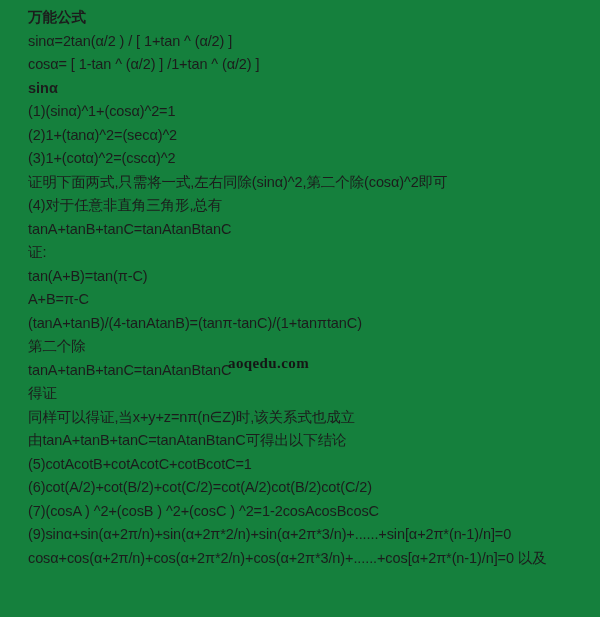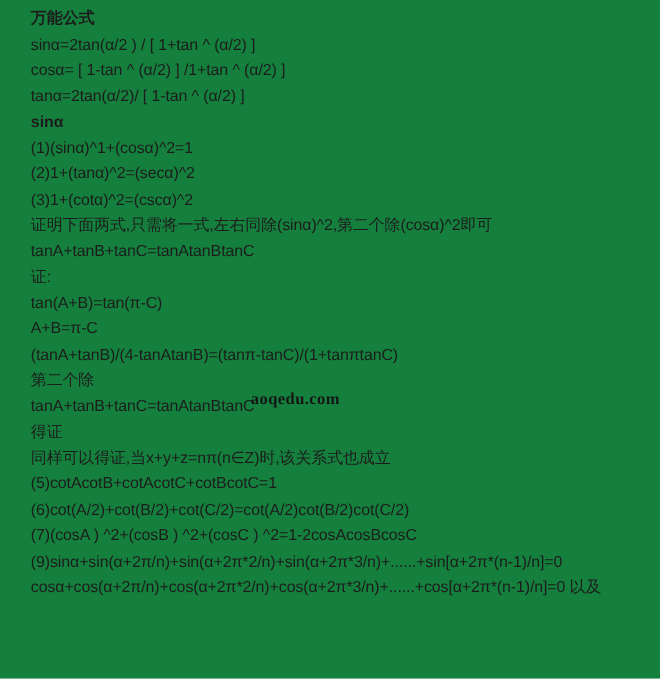--- a/index.html
+++ b/index.html
@@ -54,35 +54,36 @@
   }
 </style>
 </head>
 <body>
 
 <div id="doc">
   <div class="content">
       <div class="line heading">万能公式</div>
       <div class="line">sinα=2tan(α/2 ) / [ 1+tan ^ (α/2) ]</div>
       <div class="line">cosα= [ 1-tan ^ (α/2) ] /1+tan ^ (α/2) ]</div>
-      <div class="line">tanα=2tan(α/2)/ [ 1-tan ^ (α/2) ]</div>
       <div class="line heading">sinα</div>
       <div class="line">(1)(sinα)^1+(cosα)^2=1</div>
       <div class="line">(2)1+(tanα)^2=(secα)^2</div>
       <div class="line">(3)1+(cotα)^2=(cscα)^2</div>
       <div class="line">证明下面两式,只需将一式,左右同除(sinα)^2,第二个除(cosα)^2即可</div>
+      <div class="line">(4)对于任意非直角三角形,总有</div>
       <div class="line">tanA+tanB+tanC=tanAtanBtanC</div>
       <div class="line">证:</div>
       <div class="line">tan(A+B)=tan(π-C)</div>
       <div class="line">A+B=π-C</div>
       <div class="line">(tanA+tanB)/(4-tanAtanB)=(tanπ-tanC)/(1+tanπtanC)</div>
       <div class="line">第二个除</div>
       <div class="line">tanA+tanB+tanC=tanAtanBtanC</div>
       <div class="line">得证</div>
       <div class="line">同样可以得证,当x+y+z=nπ(n∈Z)时,该关系式也成立</div>
+      <div class="line">由tanA+tanB+tanC=tanAtanBtanC可得出以下结论</div>
       <div class="line">(5)cotAcotB+cotAcotC+cotBcotC=1</div>
       <div class="line">(6)cot(A/2)+cot(B/2)+cot(C/2)=cot(A/2)cot(B/2)cot(C/2)</div>
       <div class="line">(7)(cosA ) ^2+(cosB ) ^2+(cosC ) ^2=1-2cosAcosBcosC</div>
       <div class="line">(9)sinα+sin(α+2π/n)+sin(α+2π*2/n)+sin(α+2π*3/n)+......+sin[α+2π*(n-1)/n]=0</div>
       <div class="line">cosα+cos(α+2π/n)+cos(α+2π*2/n)+cos(α+2π*3/n)+......+cos[α+2π*(n-1)/n]=0 以及</div>
     </div>
   <div class="watermark">aoqedu.com</div>
 </div>
 
 </body></html>

